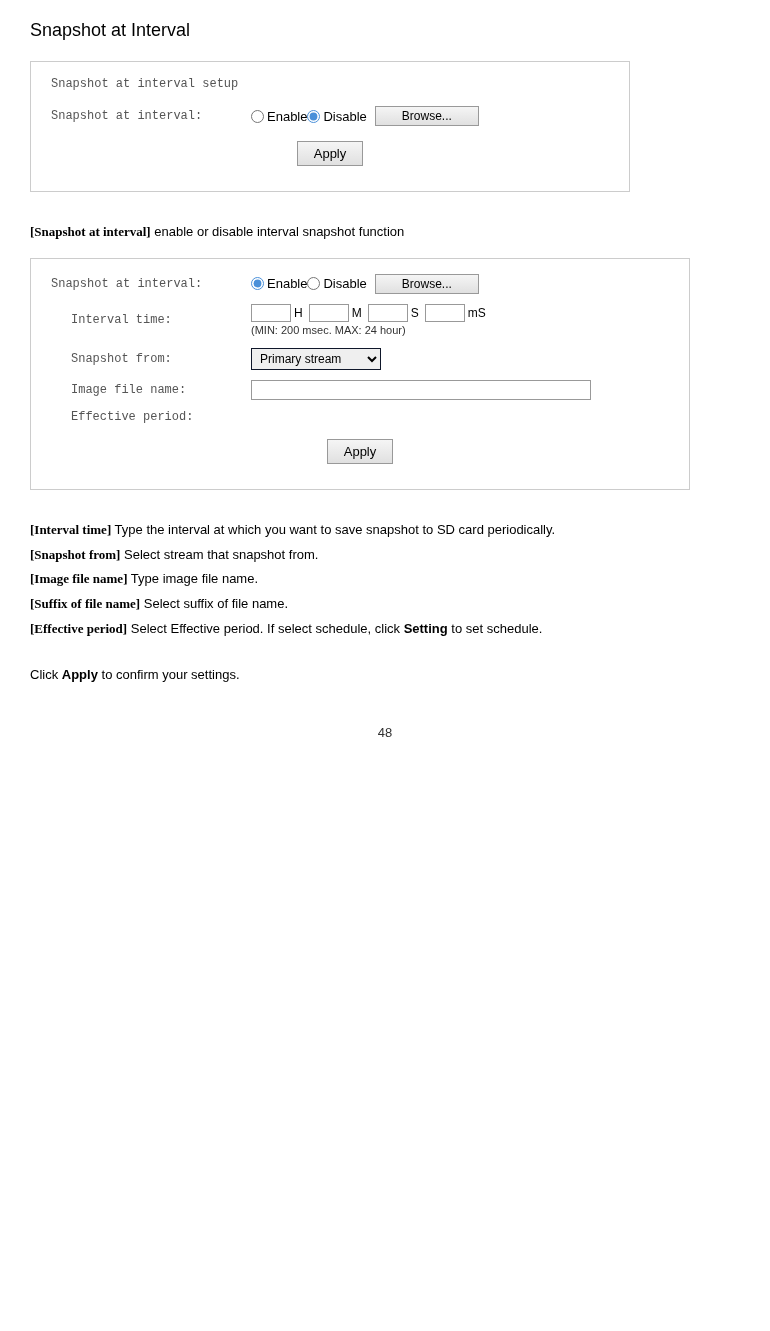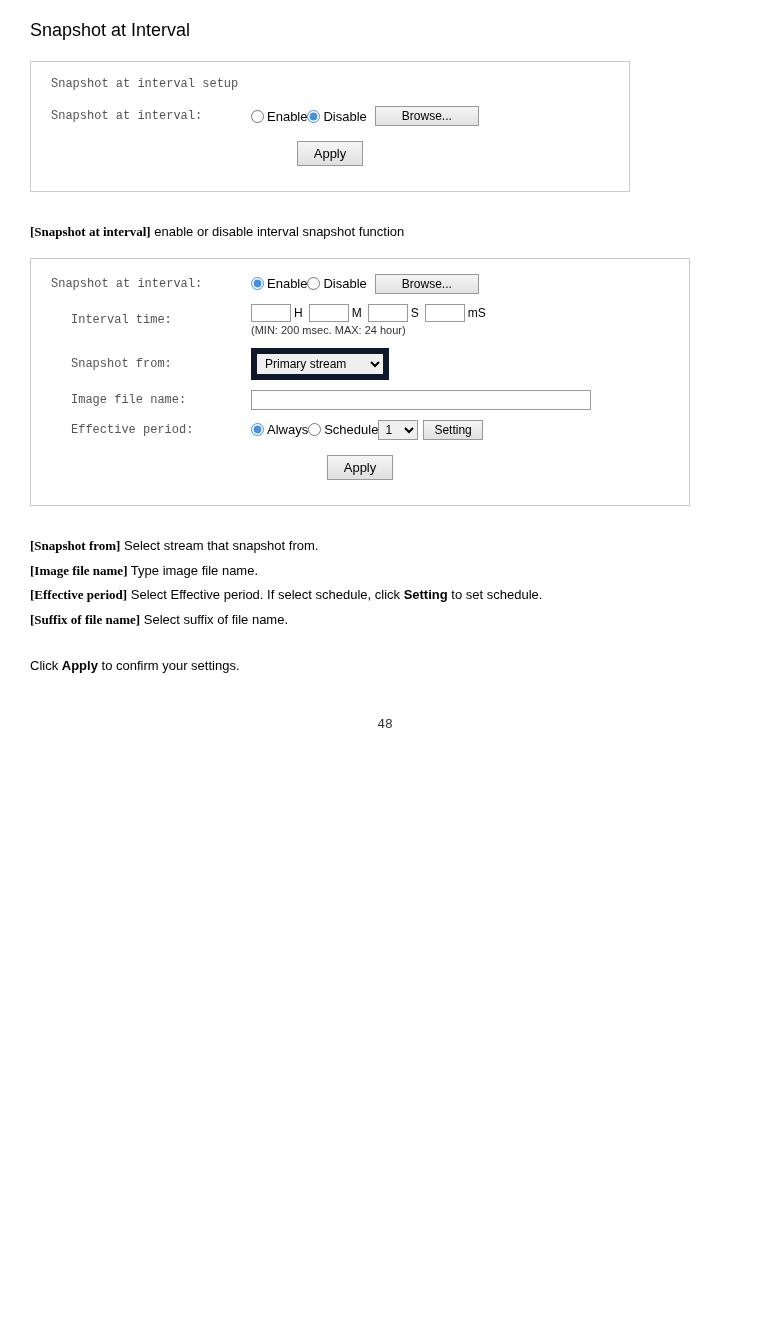--- a/index.html
+++ b/index.html
@@ -103,21 +103,21 @@
       font-size: 12px;
       margin-right: 3px;
     }
     .min-max-note {
       font-size: 11px;
       color: #333;
       margin-top: 2px;
       margin-left: 0;
     }
     select.snapshot-from-select {
-      border: 6px solid #0f172a;
+      border: 1px solid #0f172a;
       padding: 2px 4px;
       font-size: 12px;
       min-width: 130px;
     }
     input.image-filename {
       border: 1px solid #999;
       padding: 2px 4px;
       font-size: 12px;
       width: 340px;
     }
@@ -135,21 +135,20 @@
     }
     .description-section p {
       margin-bottom: 4px;
     }
     .bold { font-weight: bold; font-family: Liberation Serif, serif; }
     .page-num {
       text-align: center;
       margin-top: 40px;
       font-size: 13px;
       color: #333;
-      font-family: Liberation Mono, monospace;
     }
     .interval-row-wrap {
       display: flex;
       flex-direction: column;
     }
     .apply-center {
       text-align: center;
       margin: 10px 0 5px 0;
     }
     input[type="radio"] {
@@ -244,64 +243,51 @@
   <div class="form-row">
     <span class="form-label-indent">Image file name:</span>
     <input type="text" class="image-filename" style="">
   </div>
 
   
 
   
   <div class="form-row">
     <span class="form-label-indent">Effective period:</span>
-    <div class="radio-group">
-      <label>
-        <input type="radio" name="effective" checked="" style="">
-        <span>Always</span>
-      </label>
-      <label>
-        <input type="radio" name="effective" style="">
-        <span>Schedule</span>
-      </label>
-      <select class="schedule-num">
-        <option>1</option>
-        <option>2</option>
-        <option>3</option>
-        <option>4</option>
-      </select>
-      <button class="btn-setting">Setting</button>
-    </div>
   </div>
 
   <div class="apply-center">
     <button class="btn-apply">Apply</button>
   </div>
 </div>
 
 
 <div class="description-section">
   <p>
+    <span class="bold">[Interval time]</span>
+    <span> Type the interval at which you want to save snapshot to SD card periodically.</span>
+  </p>
+  <p>
     <span class="bold">[Snapshot from]</span>
     <span> Select stream that snapshot from.</span>
   </p>
   <p>
     <span class="bold">[Image file name]</span>
     <span> Type image file name.</span>
+  </p>
+  <p>
+    <span class="bold">[Suffix of file name]</span>
+    <span> Select suffix of file name.</span>
   </p>
   <p>
     <span class="bold">[Effective period]</span>
     <span> Select Effective period. If select schedule, click </span>
     <strong>Setting</strong>
     <span> to set schedule.</span>
   </p>
-  <p>
-    <span class="bold">[Suffix of file name]</span>
-    <span> Select suffix of file name.</span>
-  </p>
   <br>
   <p>
     <span>Click </span>
     <strong>Apply</strong>
     <span> to confirm your settings.</span>
   </p>
 </div>
 
 <div class="page-num">48</div>
 

